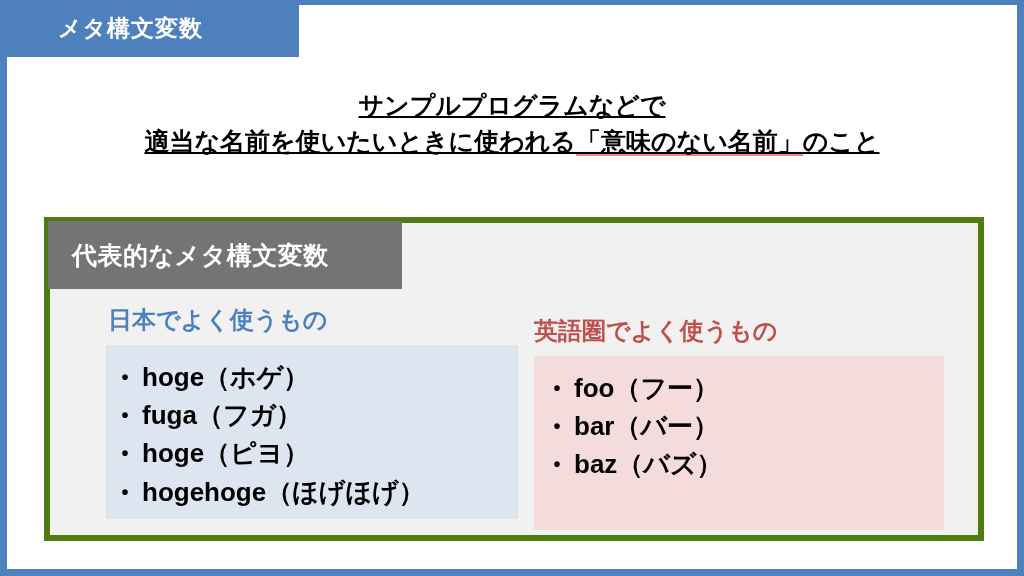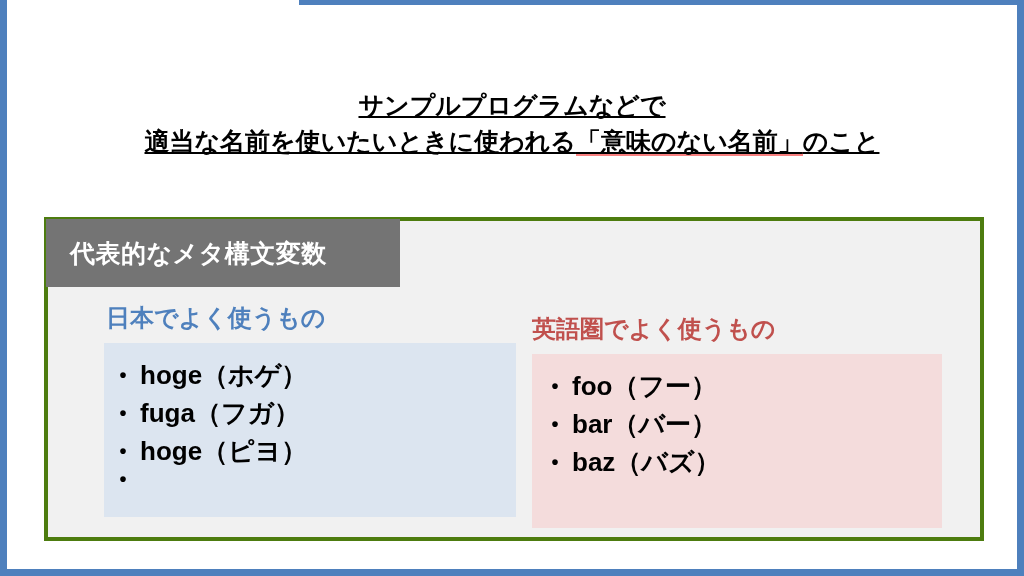--- a/index.html
+++ b/index.html
@@ -78,21 +78,21 @@
   }
 
   
   .panel {
     position: absolute;
     left: 44px;
     top: 217px;
     width: 940px;
     height: 324px;
     background: #f1f1f1;
-    border: 4px solid #4d7c0f;
+    border: 6px solid #4d7c0f;
     box-sizing: border-box;
   }
 
   .panel-header {
     position: absolute;
     left: -2px;
     top: -2px;
     width: 354px;
     height: 68px;
     background: #747474;
@@ -181,20 +181,23 @@
 </head>
 <body>
 
 <div class="slide">
 
   <div class="frame-left"></div>
   <div class="frame-right"></div>
   <div class="frame-bottom"></div>
   <div class="frame-top"></div>
 
+  <div class="title-banner">
+    <span class="title-banner-text">メタ構文変数</span>
+  </div>
 
   <div class="lead">
     <span class="lead-line">サンプルプログラムなどで</span>
     <span class="lead-line">
       <span>適当な名前を使いたいときに使われる</span><span class="hl">「意味のない名前」</span><span>のこと</span>
     </span>
   </div>
 
   <div class="panel">
 
@@ -215,20 +218,21 @@
             <li class="bullet-item">
               <span class="bullet-dot">•</span>
               <span class="bullet-label">fuga（フガ）</span>
             </li>
             <li class="bullet-item">
               <span class="bullet-dot">•</span>
               <span class="bullet-label">hoge（ピヨ）</span>
             </li>
             <li class="bullet-item">
               <span class="bullet-dot">•</span>
+              <span class="bullet-label">hogehoge（ほげほげ）</span>
             </li>
           </ul>
         </div>
       </div>
 
       <div class="col col-en">
         <div class="col-heading">英語圏でよく使うもの</div>
         <div class="col-body">
           <ul class="bullet-list">
             <li class="bullet-item">

